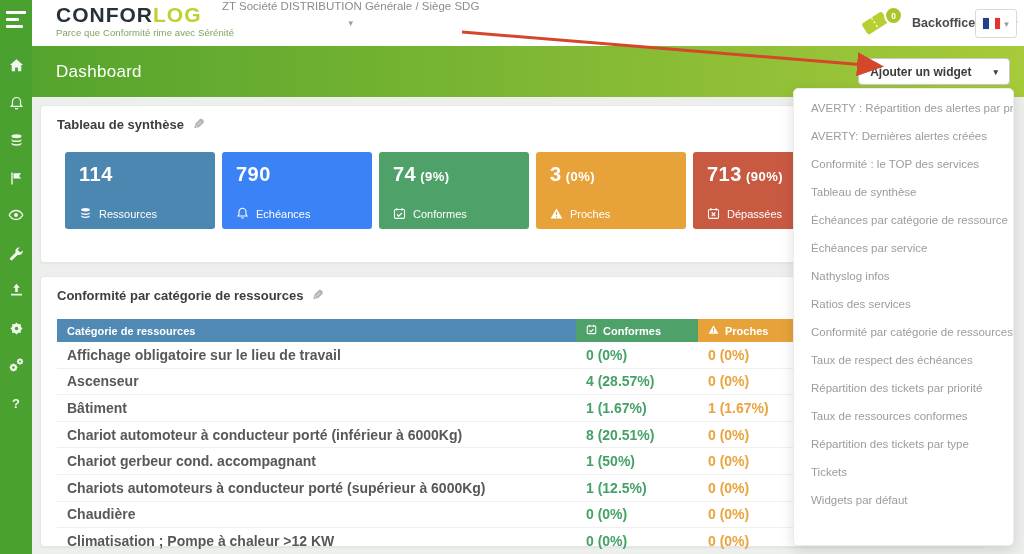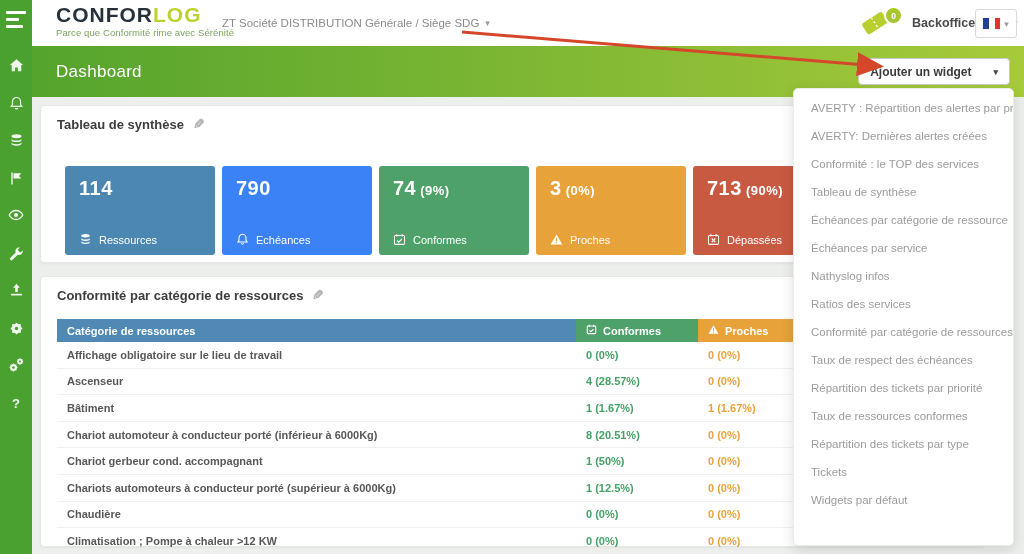--- a/index.html
+++ b/index.html
@@ -16,21 +16,21 @@
   .burger i:nth-child(3){width:17px;}
   .sicon{position:absolute;left:0;width:32px;height:16px;display:flex;align-items:center;justify-content:center;opacity:.92;}
   .sicon svg{display:block;}
   .help-glyph{color:#fff;font-weight:bold;font-size:13px;}
   
   .header{position:absolute;left:32px;top:0;width:992px;height:46px;background:#fff;z-index:5;}
   .logo{position:absolute;left:24px;top:4px;line-height:1;}
   .logo-line{font-size:21px;font-weight:bold;letter-spacing:1px;color:#27313a;}
   .logo-accent{color:#bdd131;}
   .tagline{font-size:9.5px;color:#7da35c;margin-top:3px;letter-spacing:.1px;}
-  .org{position:absolute;left:190px;top:0;height:46px;display:flex;align-items:center;gap:6px;font-size:11.5px;color:#8b8b8b;cursor:pointer;}
+  .org{position:absolute;left:190px;top:0;height:46px;display:flex;align-items:center;gap:6px;font-size:11.5px;color:#8b8b8b;cursor:pointer;flex-direction:column;}
   .caret{font-size:9px;color:#9a9a9a;}
   .ticket-wrap{position:absolute;left:826px;top:6px;width:46px;height:36px;cursor:pointer;}
   .ticket-badge{position:absolute;left:26px;top:0px;width:15px;height:15px;border-radius:50%;background:#a8c72c;border:2px solid #fff;color:#fff;font-size:8.5px;font-weight:bold;display:flex;align-items:center;justify-content:center;}
   .user{position:absolute;left:880px;top:0;height:46px;display:flex;align-items:center;gap:5px;cursor:pointer;}
   .user-name{font-size:12.5px;font-weight:bold;color:#4a4a4a;}
   .flag-btn{position:absolute;left:943px;top:9px;width:40px;height:27px;border:1px solid #d9d9d9;border-radius:3px;background:#fff;display:flex;align-items:center;justify-content:center;gap:4px;cursor:pointer;}
   .flag{width:17px;height:11px;display:flex;box-shadow:0 0 1px rgba(0,0,0,.25);}
   .flag i{flex:1;}
   .flag .b{background:#23408f;} .flag .w{background:#fff;} .flag .r{background:#e5322e;}
   
@@ -39,33 +39,33 @@
   .add-widget{position:absolute;right:14px;top:12px;height:27px;padding:0 11px;background:#fff;border:1px solid #c9c9c9;border-radius:4px;display:flex;align-items:center;gap:22px;font-size:12px;color:#3c3c3c;font-weight:bold;cursor:pointer;box-sizing:border-box;}
   .add-widget .caret{color:#444;}
   
   .panel{position:absolute;background:#fff;border:1px solid #e7e7e7;border-radius:4px;box-shadow:0 1px 2px rgba(0,0,0,.05);z-index:2;box-sizing:border-box;}
   .p1{left:40px;top:105px;width:945px;height:158px;}
   .p2{left:40px;top:276px;width:945px;height:271px;}
   .ptitle{position:absolute;left:16px;top:10px;display:flex;align-items:center;gap:9px;font-size:13px;font-weight:bold;color:#3d3d3d;}
   .pencil{color:#b5b5b5;font-size:14px;cursor:pointer;transform:scaleX(-1);display:inline-block;}
   
   .cards{position:absolute;left:24px;top:46px;display:flex;gap:7px;}
-  .card{width:150px;height:89px;border-radius:3px;color:#fff;padding:11px 14px 9px;box-sizing:border-box;display:flex;flex-direction:column;justify-content:space-between;margin-top:14px;}
+  .card{width:150px;height:77px;border-radius:3px;color:#fff;padding:11px 14px 9px;box-sizing:border-box;display:flex;flex-direction:column;justify-content:space-between;}
   .cval{font-size:20px;font-weight:bold;letter-spacing:.5px;}
   .cval .suf{font-size:13px;margin-left:4px;}
   .clbl{display:flex;align-items:center;gap:7px;font-size:11px;}
   .cicon svg{display:block;}
   
   .table{position:absolute;left:16px;top:42px;width:911px;}
   .thead{display:flex;height:23px;font-size:11px;color:#fff;font-weight:bold;}
   .th{display:flex;align-items:center;gap:6px;box-sizing:border-box;padding-left:10px;}
   .th-cat{width:519px;}
   .th-conf{width:122px;}
   .th-proc{flex:1;}
-  .trow{display:flex;height:25.6px;border-bottom:1px solid #f0f0f0;font-size:11px;align-items:center;}
+  .trow{display:flex;height:25.6px;border-bottom:1px solid #f0f0f0;font-size:14px;align-items:center;}
   .tc{box-sizing:border-box;padding-left:10px;white-space:nowrap;overflow:hidden;}
   .tc.cat{width:519px;color:#585858;font-weight:bold;}
   .tc.conf{width:122px;color:#44a266;font-weight:bold;}
   .tc.proc{flex:1;color:#eaa43e;font-weight:bold;}
   
   .dropdown{position:absolute;left:793px;top:88px;width:221px;height:458px;background:#fff;border:1px solid #ececec;border-radius:5px;box-shadow:0 4px 14px rgba(0,0,0,.13);z-index:25;padding:5px 0;box-sizing:border-box;overflow:hidden;}
   .mitem{height:28px;line-height:28px;padding:0 17px;font-size:11.5px;color:#9c9c9c;white-space:nowrap;overflow:hidden;cursor:pointer;}
   
   .arrow-overlay{position:absolute;left:0;top:0;width:1024px;height:554px;z-index:40;pointer-events:none;}
 </style>

